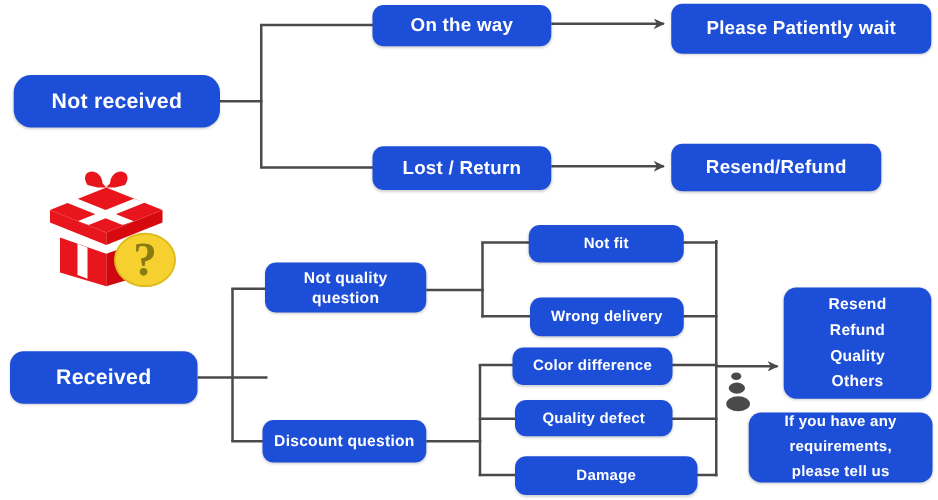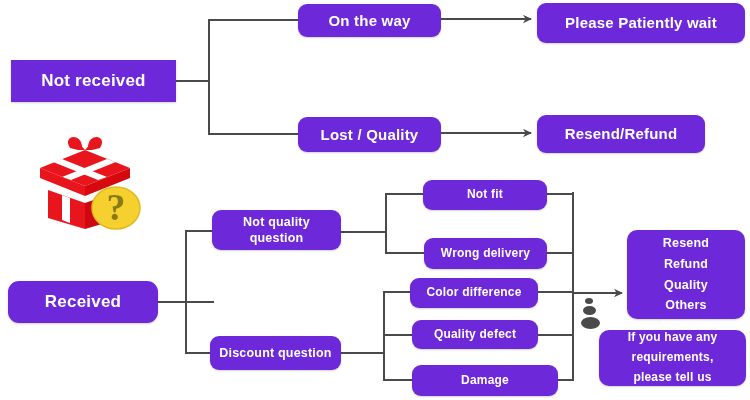--- a/index.html
+++ b/index.html
@@ -14,42 +14,42 @@
     overflow: hidden;
   }
   #canvas {
     position: relative;
     width: 750px;
     height: 400px;
     background: #ffffff;
   }
   .node {
     position: absolute;
-    background: #6d28d9;
+    background: #1d4ed8;
     color: #ffffff;
     border-radius: 9px;
     display: flex;
     align-items: center;
     justify-content: center;
     text-align: center;
     font-weight: bold;
     box-sizing: border-box;
     letter-spacing: 0.2px;
     line-height: 1.28;
     box-shadow: 0 1px 2px rgba(0,0,0,0.18);
   }
   .node.multiline {
     flex-direction: column;
   }
   .node .line {
     display: block;
   }
 
   
-  #node-not-received { left: 11px;  top: 60px;  width: 165px; height: 42px;  font-size: 17px; border-radius: 0; }
+  #node-not-received { left: 11px;  top: 60px;  width: 165px; height: 42px;  font-size: 17px; border-radius: 14px; }
   #node-received     { left: 8px;   top: 281px; width: 150px; height: 42px;  font-size: 17px; border-radius: 11px; }
 
   #node-on-the-way   { left: 298px; top: 4px;   width: 143px; height: 33px;  font-size: 15px; }
   #node-lost-return  { left: 298px; top: 117px; width: 143px; height: 35px;  font-size: 15px; }
 
   #node-please-wait  { left: 537px; top: 3px;   width: 208px; height: 40px;  font-size: 15px; }
   #node-resend-refund{ left: 537px; top: 115px; width: 168px; height: 38px;  font-size: 15px; }
 
   #node-not-quality  { left: 212px; top: 210px; width: 129px; height: 40px;  font-size: 12.5px; }
   #node-quality      { left: 210px; top: 336px; width: 131px; height: 34px;  font-size: 12.5px; }
@@ -190,21 +190,21 @@
 
   <div class="node" id="node-received">
     <span class="line">Received</span>
   </div>
 
   <div class="node" id="node-on-the-way">
     <span class="line">On the way</span>
   </div>
 
   <div class="node" id="node-lost-return">
-    <span class="line">Lost / Quality</span>
+    <span class="line">Lost / Return</span>
   </div>
 
   <div class="node" id="node-please-wait">
     <span class="line">Please Patiently wait</span>
   </div>
 
   <div class="node" id="node-resend-refund">
     <span class="line">Resend/Refund</span>
   </div>
 

